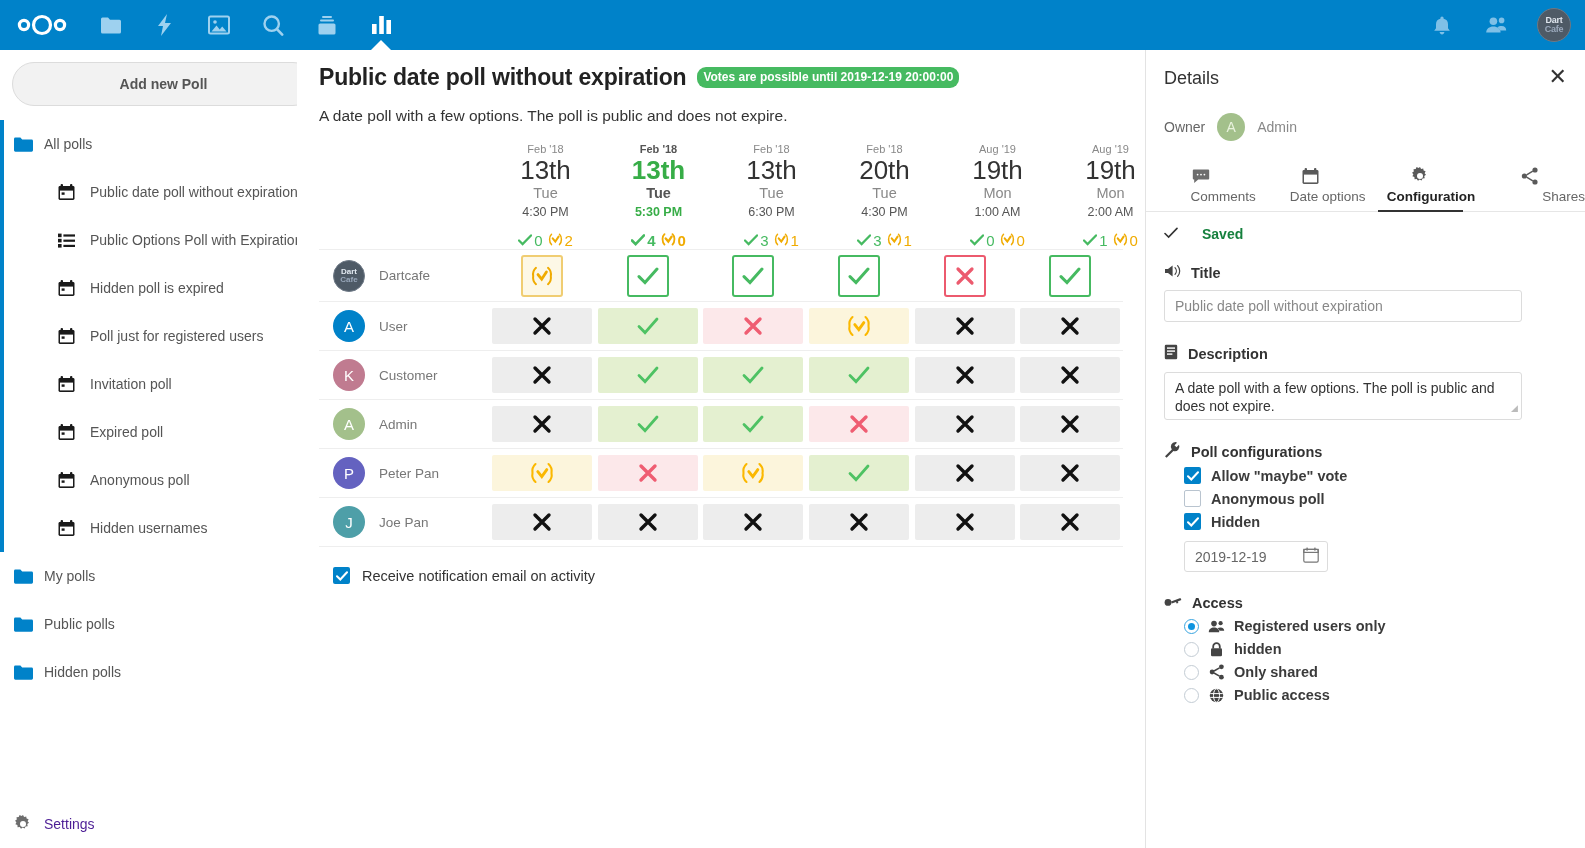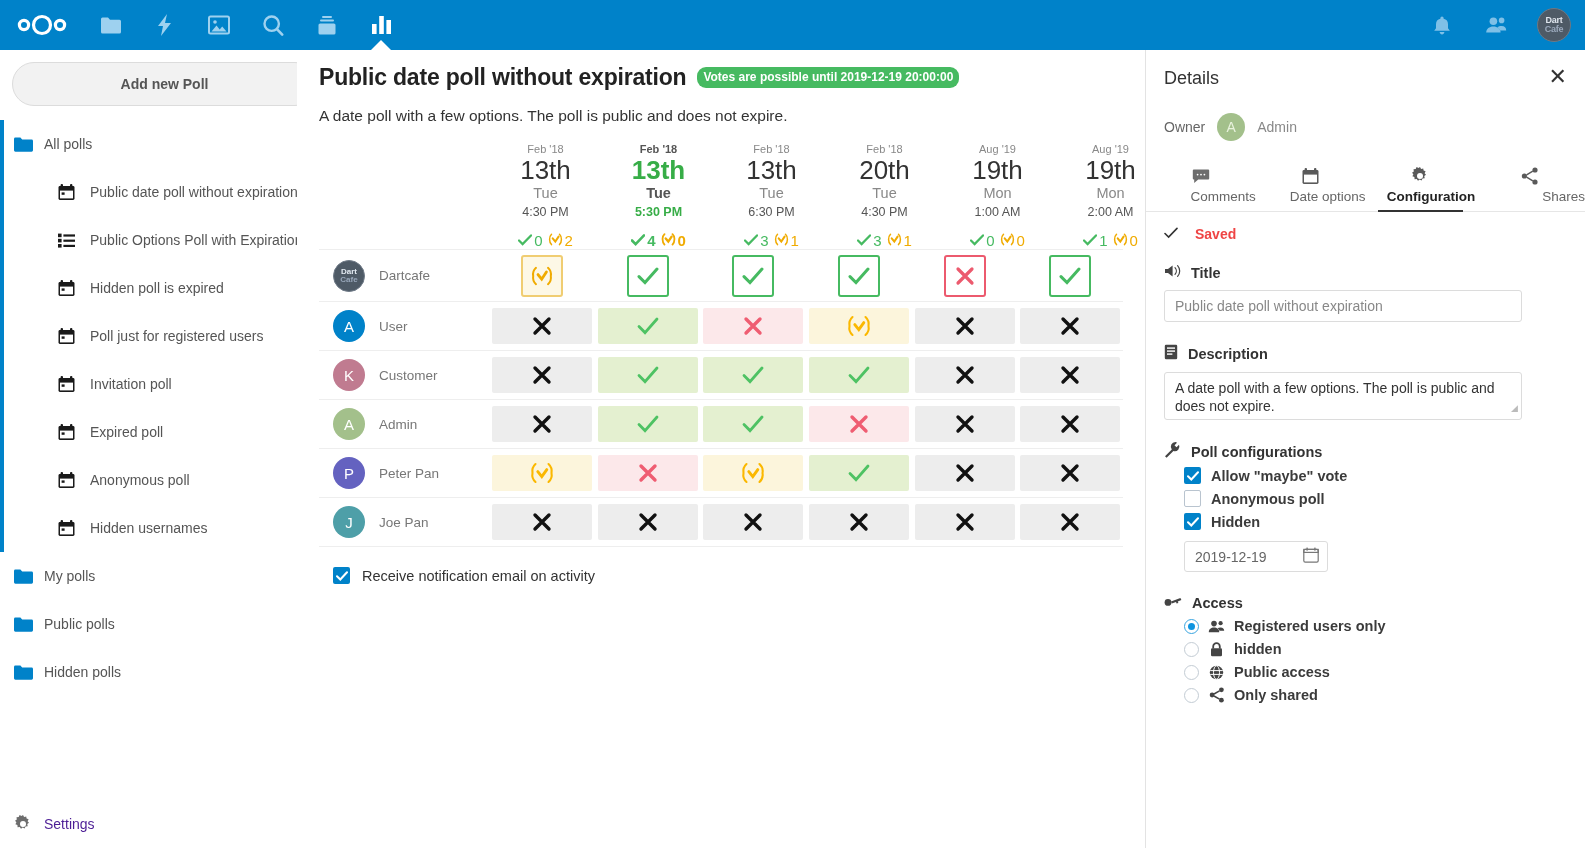--- a/index.html
+++ b/index.html
@@ -36,21 +36,21 @@
     display:flex; align-items:center; justify-content:center;
     overflow:hidden; cursor:pointer; position:relative;
   }
   .tb-avatar .dc1 { font:bold 9px "Liberation Sans", sans-serif; color:#dfe6ee; line-height:9px; letter-spacing:-.3px;}
   .tb-avatar .dc2 { font:bold 9px "Liberation Sans", sans-serif; color:#9aa8bb; line-height:9px; letter-spacing:-.3px;}
   .tb-avatar .stack { display:flex; flex-direction:column; align-items:center; }
 
   
   .sidebar {
     position:absolute; left:0; top:50px; width:331px; height:798px;
-    background:#fff; border-right:2px solid #d946ef; overflow:hidden;
+    background:#fff; border-right:4px solid #d946ef; overflow:hidden;
   }
   .add-poll {
     margin:12px 12px 0 12px; height:44px; border-radius:22px;
     background:#f2f2f2; border:1px solid #dcdcdc;
     display:flex; align-items:center; justify-content:center;
     font-weight:bold; color:#555; cursor:pointer;
   }
   .nav-list { margin-top:14px; }
   .nav-group { position:relative; }
   .nav-group.active-rail::before {
@@ -168,21 +168,21 @@
     flex:1; text-align:right; padding:4px 0 7px 0; cursor:pointer; position:relative;
   }
   .d-tab .ti { height:22px; display:flex; align-items:center; justify-content:center; }
   .d-tab .tl { font-size:13.5px; color:#666; margin-top:2px; }
   .d-tab.active .tl { color:#222; font-weight:bold; }
   .d-tab.active::after {
     content:""; position:absolute; left:11%; bottom:-1px; width:78%; height:2px; background:#333;
   }
 
   .d-body { padding:14px 18px 0 18px; }
-  .saved { display:flex; align-items:flex-start; gap:17px; font-weight:bold; font-size:14px; color:#ef4444; }
+  .saved { display:flex; align-items:flex-start; gap:24px; font-weight:bold; font-size:14px; color:#15803d; }
   .sec-head {
     display:flex; align-items:center; gap:10px; margin-top:22px; font-weight:bold; font-size:14.5px; color:#333;
   }
   .inp {
     margin-top:9px; width:358px; height:32px; border:1px solid #dcdcdc; border-radius:3px;
     background:#fff; display:flex; align-items:center; padding:0 10px;
     font-size:14px; color:#888;
   }
   .ta {
     margin-top:9px; width:358px; height:48px; border:1px solid #dcdcdc; border-radius:3px;
@@ -1104,38 +1104,38 @@
               <path d="M3.2 6.4V4.4a3.3 3.3 0 016.6 0v2" fill="none" stroke="#444" stroke-width="1.8"></path>
               <rect x="1" y="6.2" width="11" height="8" rx="1.2" fill="#444"></rect>
             </svg>
         </span>
         <span class="al">hidden</span>
       </div>
 
       <div class="accrow">
         <span class="radio"></span>
         <span class="ai">
-          <svg width="15" height="15" viewBox="0 0 15 15">
-              <circle cx="7.5" cy="7.5" r="6.7" fill="#444"></circle>
-              <path d="M1.2 5.6h12.6M1.2 9.4h12.6" stroke="#fff" stroke-width="1"></path>
-              <ellipse cx="7.5" cy="7.5" rx="3" ry="6.7" fill="none" stroke="#fff" stroke-width="1"></ellipse>
-            </svg>
-        </span>
-        <span class="al">Public access</span>
-      </div>
-
-      <div class="accrow">
-        <span class="radio"></span>
-        <span class="ai">
           <svg width="16" height="16" viewBox="0 0 16 16">
               <circle cx="12.4" cy="2.8" r="2.4" fill="#444"></circle>
               <circle cx="3.1" cy="8" r="2.4" fill="#444"></circle>
               <circle cx="12.4" cy="13.2" r="2.4" fill="#444"></circle>
               <path d="M10.5 3.9L5 7M5 9l5.5 3.1" stroke="#444" stroke-width="1.5"></path>
             </svg>
         </span>
         <span class="al">Only shared</span>
       </div>
 
+      <div class="accrow">
+        <span class="radio"></span>
+        <span class="ai">
+          <svg width="15" height="15" viewBox="0 0 15 15">
+              <circle cx="7.5" cy="7.5" r="6.7" fill="#444"></circle>
+              <path d="M1.2 5.6h12.6M1.2 9.4h12.6" stroke="#fff" stroke-width="1"></path>
+              <ellipse cx="7.5" cy="7.5" rx="3" ry="6.7" fill="none" stroke="#fff" stroke-width="1"></ellipse>
+            </svg>
+        </span>
+        <span class="al">Public access</span>
+      </div>
+
     </div>
   </div>
 
 </div>
 
 </body></html>

